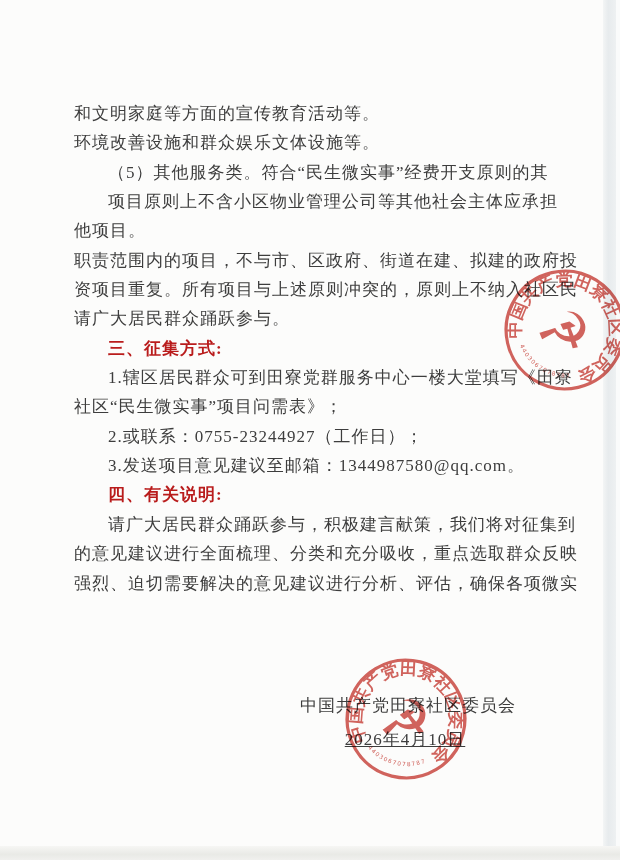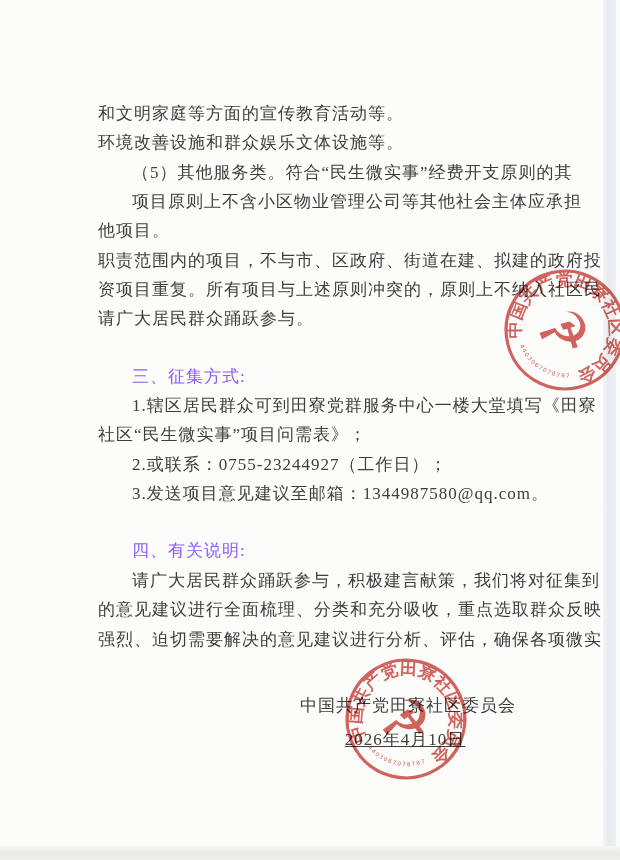--- a/index.html
+++ b/index.html
@@ -13,26 +13,26 @@
     background:linear-gradient(90deg,#f3f5f5,#e7ebed 40%,#eef1f2);
   }
   .scan-edge-right-white{
     position:absolute;top:0;right:0;width:4px;height:860px;background:#fafbfb;
   }
   .scan-edge-bottom{
     position:absolute;left:0;bottom:0;width:620px;height:14px;
     background:linear-gradient(180deg,#f6f6f4,#e9eae6 60%,#f0f0ee);
   }
   .content{
-    position:absolute;left:98px;top:99px;width:455px;
+    position:absolute;left:74px;top:99px;width:455px;
     color:#3d3d3d;font-size:17px;letter-spacing:1px;
   }
   .line{height:29.35px;line-height:29.35px;white-space:nowrap;}
   .line.indent{padding-left:34px;}
-  .line.bold{font-weight:normal;color:#8b5cf6;margin-top:28px;}
+  .line.bold{font-weight:bold;color:#b91c1c;}
   .sign-block{
     position:absolute;left:300px;top:691px;width:210px;
     text-align:center;color:#3d3d3d;font-size:17px;letter-spacing:1px;
   }
   .sign-line{line-height:30px;white-space:nowrap;}
   .date-line{line-height:30px;margin-top:4px;white-space:nowrap;text-decoration:underline;}
   .seal{
     position:absolute;width:128px;height:128px;opacity:.82;
     mix-blend-mode:multiply;pointer-events:none;
   }

